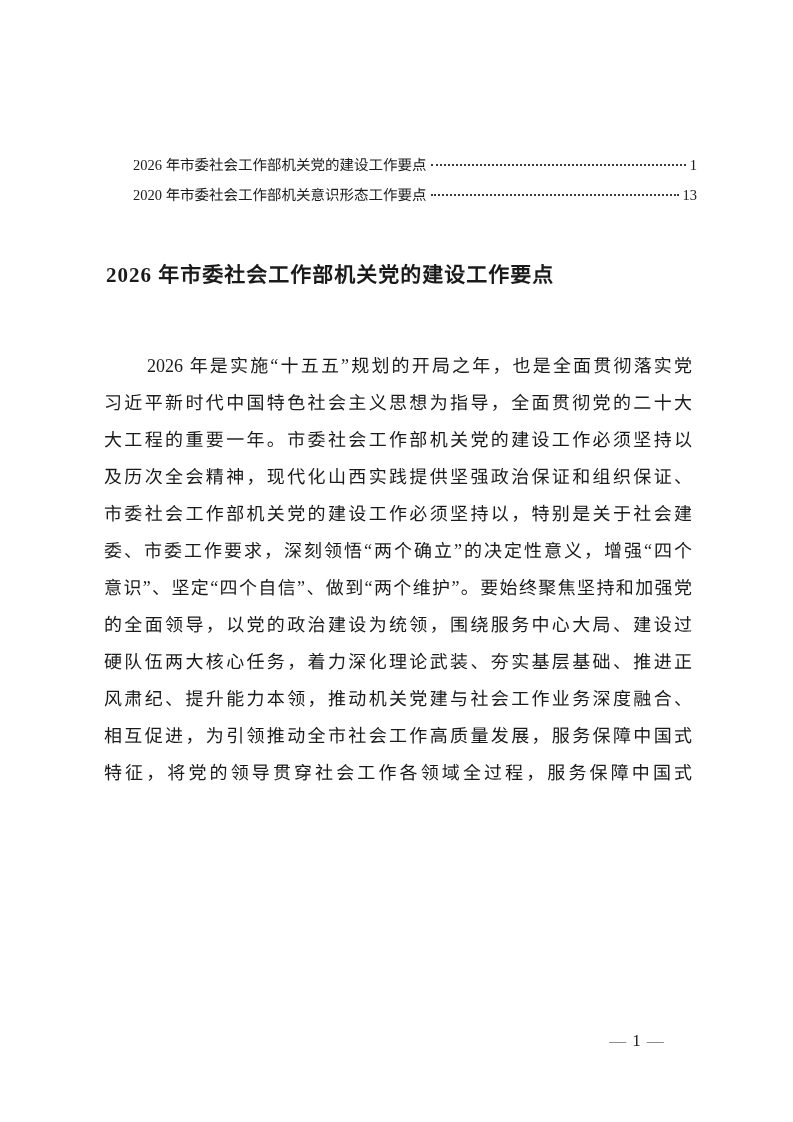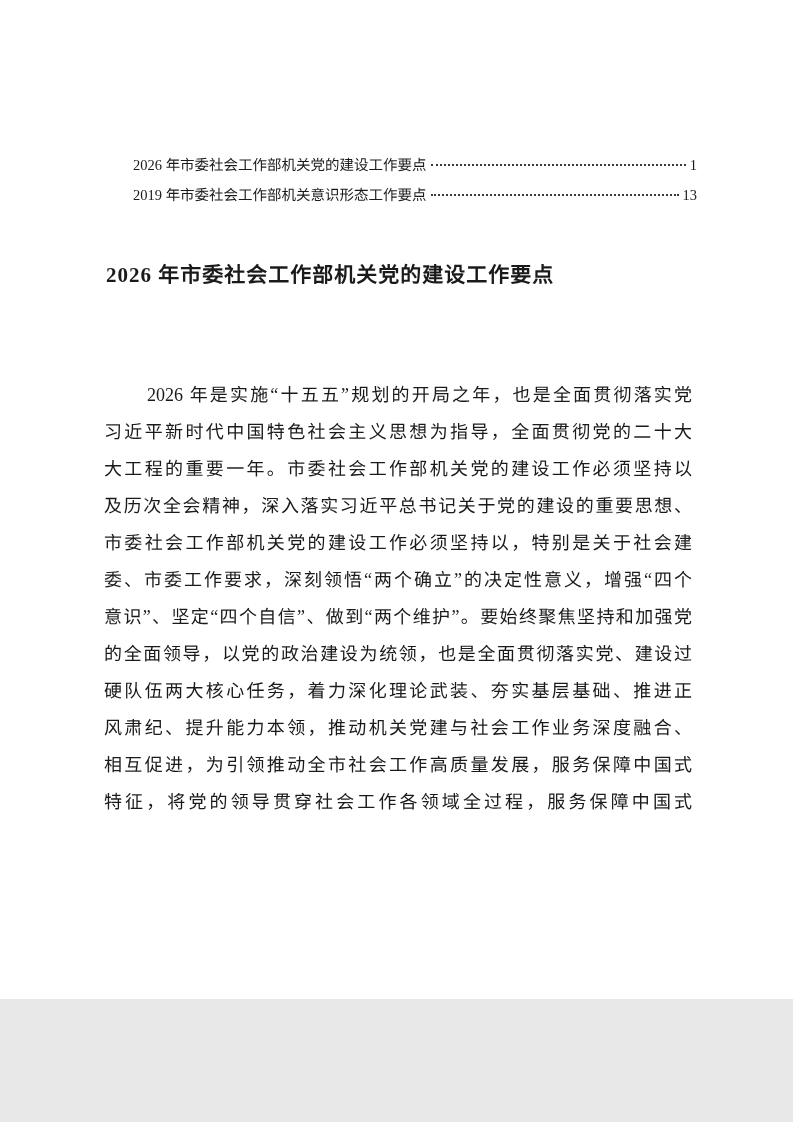--- a/index.html
+++ b/index.html
@@ -1,19 +1,19 @@
 <!DOCTYPE html>
 <html lang="zh-CN"><head>
 <meta charset="utf-8">
 <style>
   html, body { margin: 0; padding: 0; background: #e8e8e8; }
   .page {
     position: relative;
     width: 793px;
-    height: 999px;
+    height: 1122px;
     margin: 0 auto;
     background: #ffffff;
     color: #1a1a1a;
     font-family: "Liberation Serif", "DejaVu Serif", serif;
     overflow: hidden;
   }
 
   
   .toc {
     position: absolute;
@@ -47,21 +47,21 @@
     font-size: 21px;
     font-weight: bold;
     letter-spacing: 1px;
     white-space: nowrap;
   }
 
   
   .body-text {
     position: absolute;
     left: 104px;
-    top: 377px;
+    top: 348px;
     width: 588px;
   }
   .body-line {
     height: 37px;
     line-height: 37px;
     font-size: 18px;
     text-align: justify;
     text-align-last: justify;
     text-justify: inter-character;
     overflow: hidden;
@@ -86,37 +86,37 @@
 
 <div class="page">
 
   <div class="toc">
     <div class="toc-row">
       <span class="toc-title">2026 年市委社会工作部机关党的建设工作要点</span>
       <span class="toc-leader"></span>
       <span class="toc-page">1</span>
     </div>
     <div class="toc-row">
-      <span class="toc-title">2019 年市委社会工作部机关意识形态工作要点</span>
+      <span class="toc-title">2020 年市委社会工作部机关意识形态工作要点</span>
       <span class="toc-leader"></span>
       <span class="toc-page">13</span>
     </div>
   </div>
 
   <h1 class="doc-title">2026 年市委社会工作部机关党的建设工作要点</h1>
 
   <div class="body-text">
     <div class="body-line first">2026 年是实施“十五五”规划的开局之年，也是全面贯彻落实党</div>
     <div class="body-line">习近平新时代中国特色社会主义思想为指导，全面贯彻党的二十大</div>
     <div class="body-line">大工程的重要一年。市委社会工作部机关党的建设工作必须坚持以</div>
-    <div class="body-line">及历次全会精神，深入落实习近平总书记关于党的建设的重要思想、</div>
+    <div class="body-line">及历次全会精神，现代化山西实践提供坚强政治保证和组织保证、</div>
     <div class="body-line">市委社会工作部机关党的建设工作必须坚持以，特别是关于社会建</div>
     <div class="body-line">委、市委工作要求，深刻领悟“两个确立”的决定性意义，增强“四个</div>
     <div class="body-line">意识”、坚定“四个自信”、做到“两个维护”。要始终聚焦坚持和加强党</div>
-    <div class="body-line">的全面领导，以党的政治建设为统领，也是全面贯彻落实党、建设过</div>
+    <div class="body-line">的全面领导，以党的政治建设为统领，围绕服务中心大局、建设过</div>
     <div class="body-line">硬队伍两大核心任务，着力深化理论武装、夯实基层基础、推进正</div>
     <div class="body-line">风肃纪、提升能力本领，推动机关党建与社会工作业务深度融合、</div>
     <div class="body-line">相互促进，为引领推动全市社会工作高质量发展，服务保障中国式</div>
     <div class="body-line">特征，将党的领导贯穿社会工作各领域全过程，服务保障中国式</div>
   </div>
 
   <div class="footer">
     <span class="dash">—</span><span class="num">1</span><span class="dash">—</span>
   </div>
 

